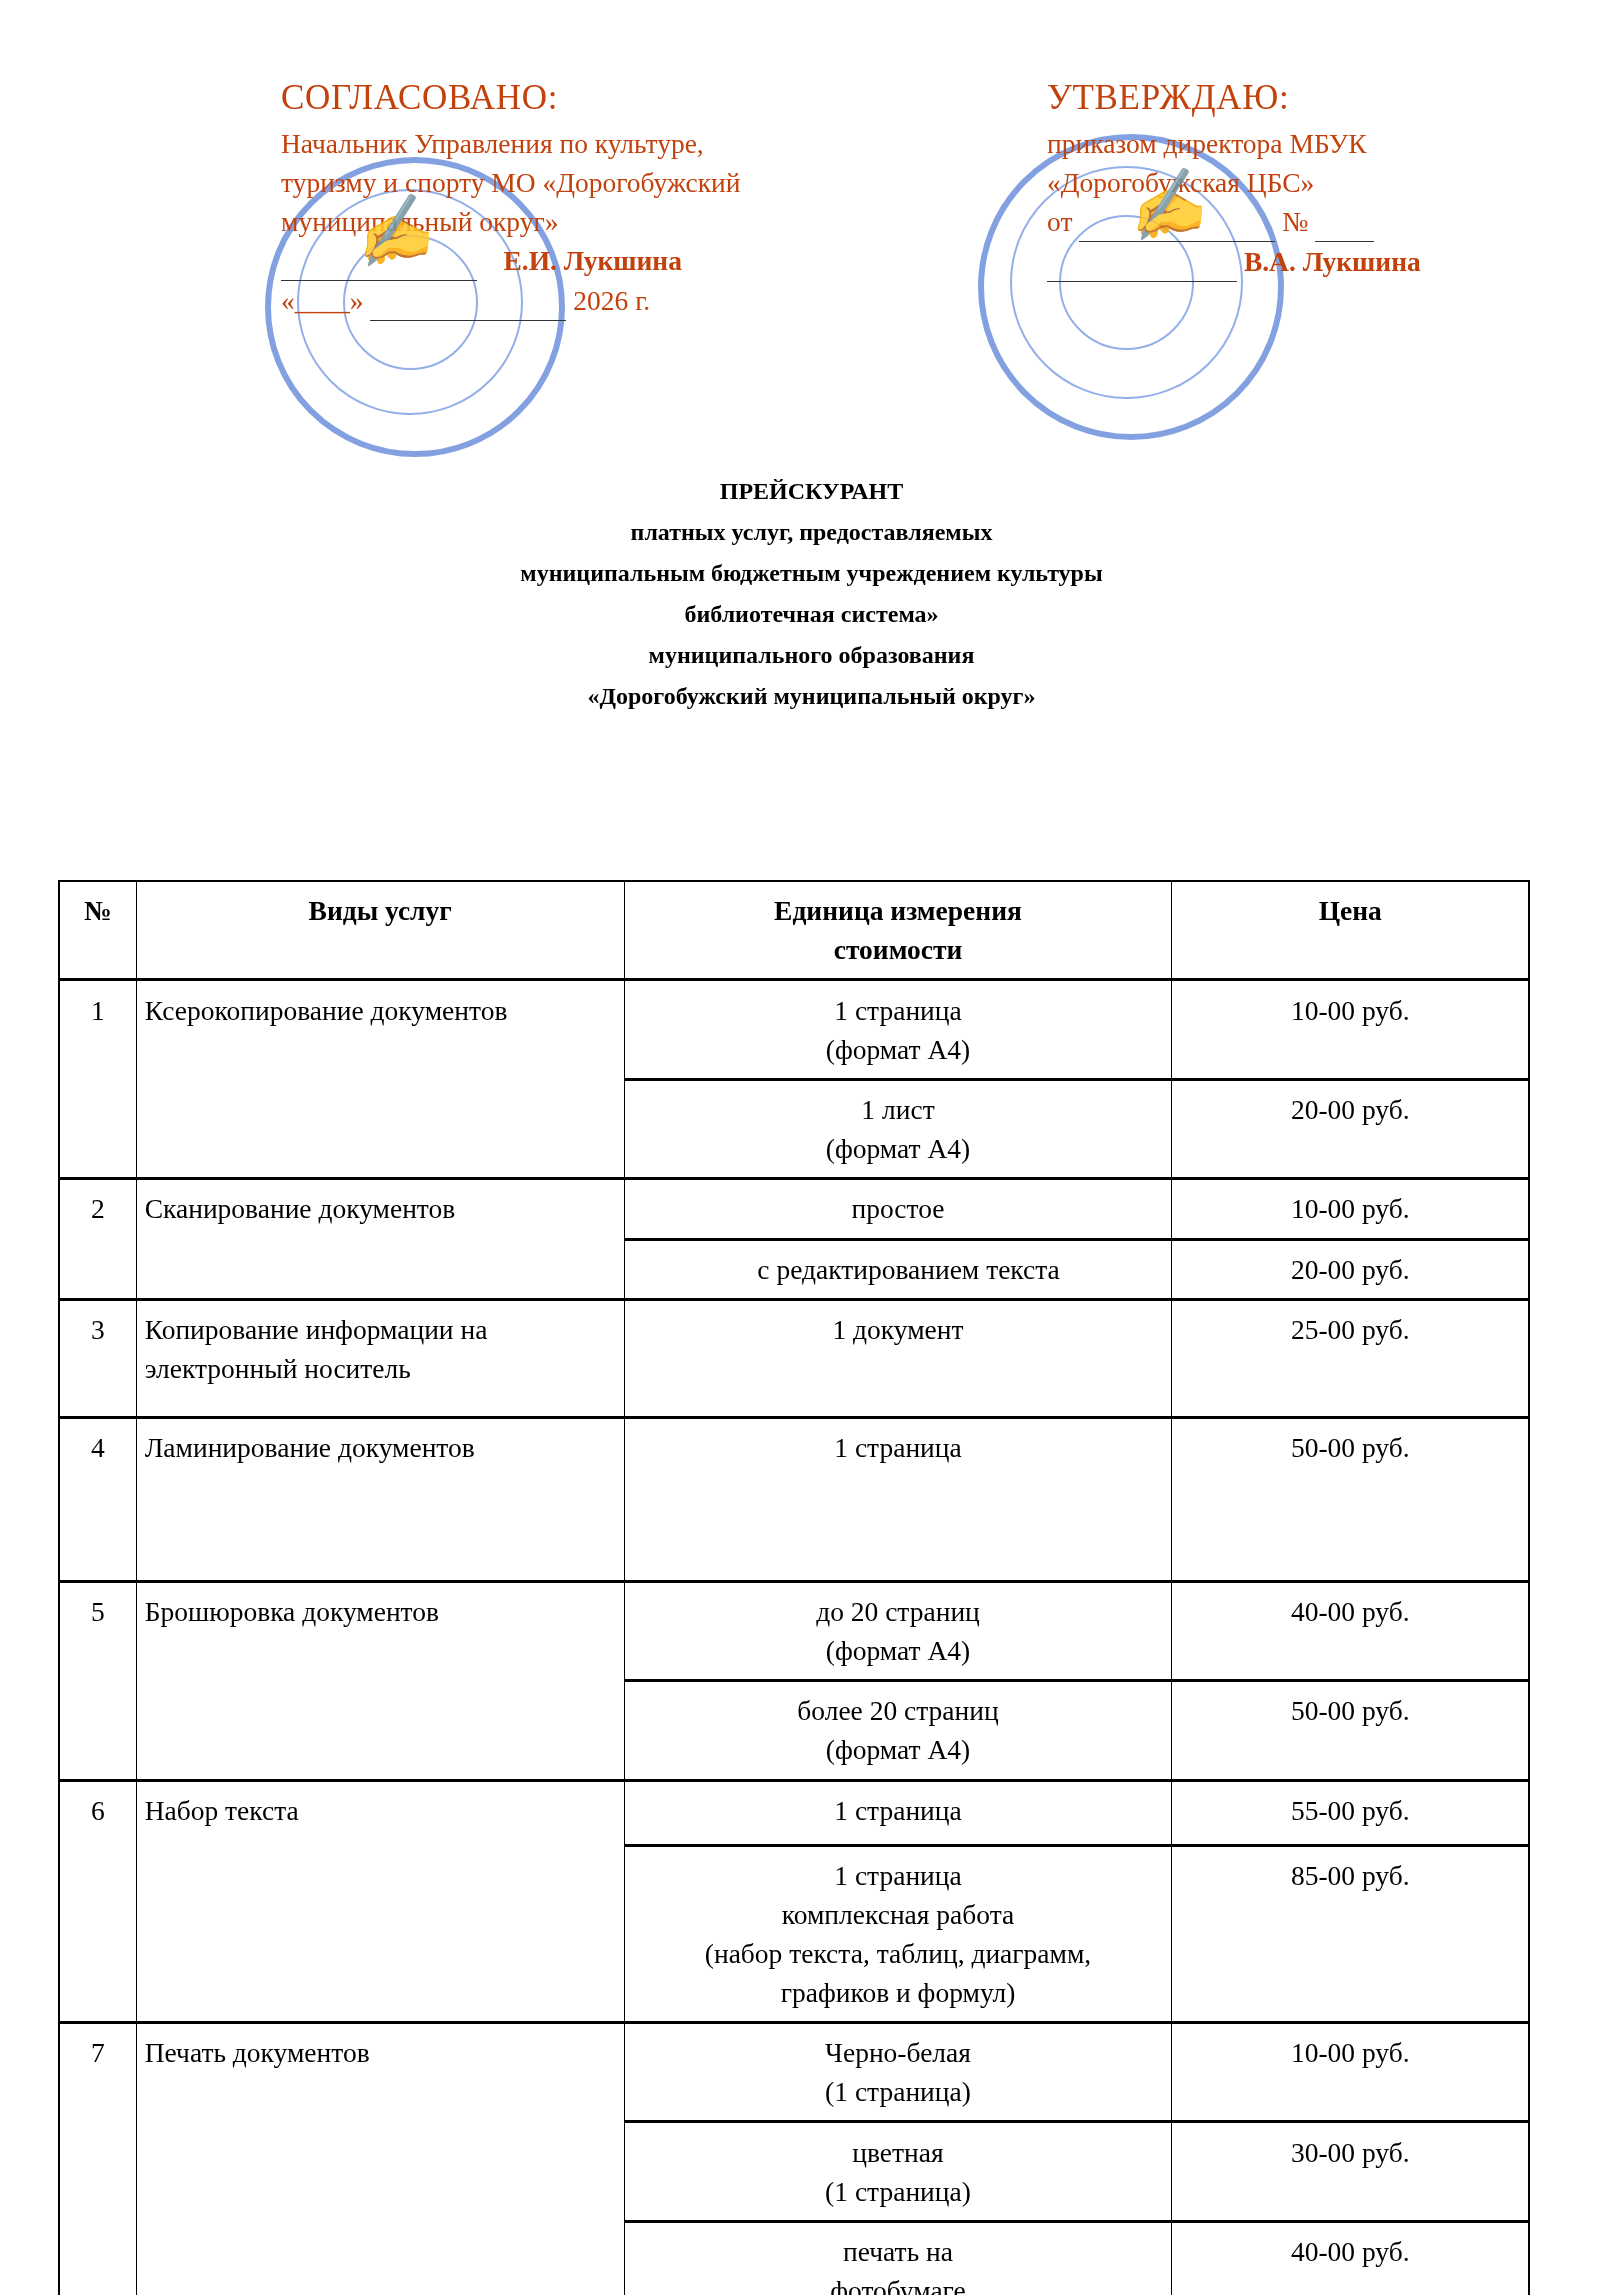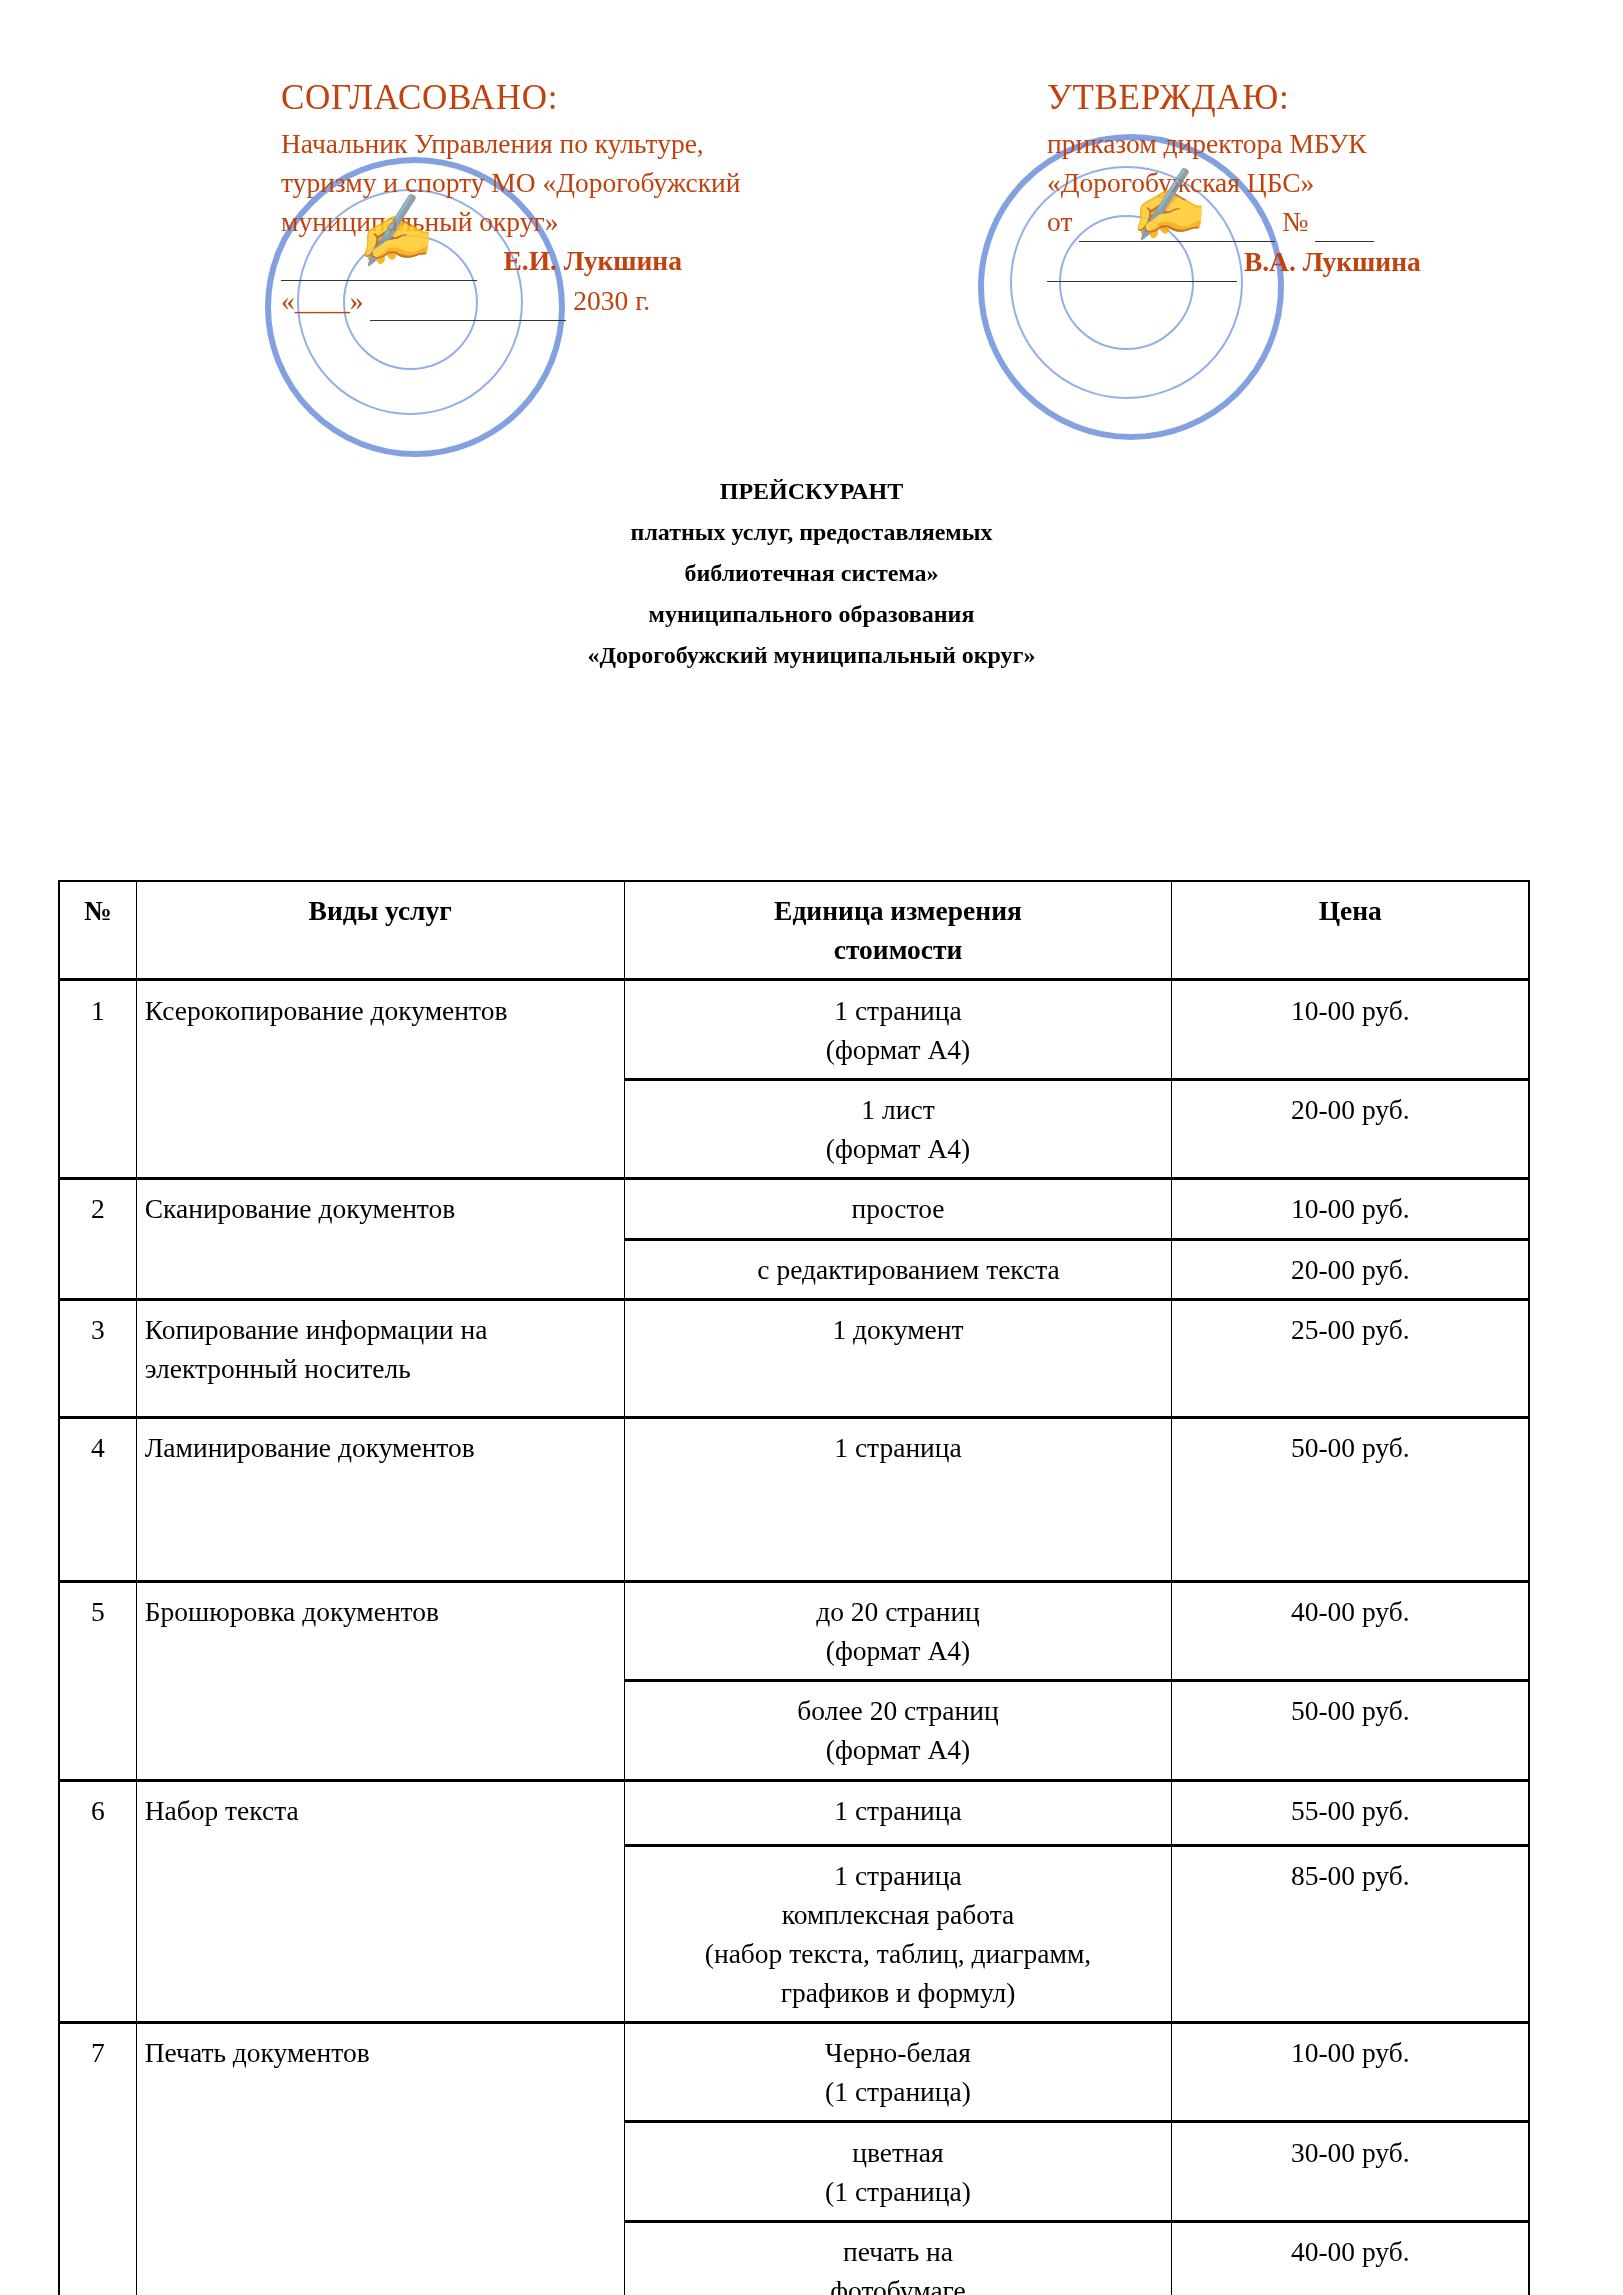--- a/index.html
+++ b/index.html
@@ -48,21 +48,21 @@
   <div>Начальник Управления по культуре,</div>
   <div>туризму и спорту МО «Дорогобужский</div>
   <div>муниципальный округ»</div>
   <div>
     <span class="sigline" style="width:196px;">&nbsp;</span>
     <span class="name" style="margin-left:19.6px;">Е.И. Лукшина</span>
   </div>
   <div>
     <span>«____»</span>
     <span class="sigline" style="width:196px;">&nbsp;</span>
-    <span>2030 г.</span>
+    <span>2026 г.</span>
   </div>
 </div>
 <div class="signature" style="left:353px; top:196px;">✍</div>
 
 <div class="approval" id="confirmed">
   <div class="heading">УТВЕРЖДАЮ:</div>
   <div>приказом директора МБУК</div>
   <div>«Дорогобужская ЦБС»</div>
   <div>
     <span>от</span>
@@ -73,20 +73,21 @@
   <div>
     <span class="sigline" style="width:190px;">&nbsp;</span>
     <span class="name">В.А. Лукшина</span>
   </div>
 </div>
 <div class="signature" style="left:1126px; top:170px;">✍</div>
 
 <div class="title-block">
   <div>ПРЕЙСКУРАНТ</div>
   <div>платных услуг, предоставляемых</div>
+  <div>муниципальным бюджетным учреждением культуры</div>
   <div>библиотечная система»</div>
   <div>муниципального образования</div>
   <div>«Дорогобужский муниципальный округ»</div>
 </div>
 
 <table class="price">
   <thead>
     <tr>
       <th>№</th>
       <th>Виды услуг</th>

